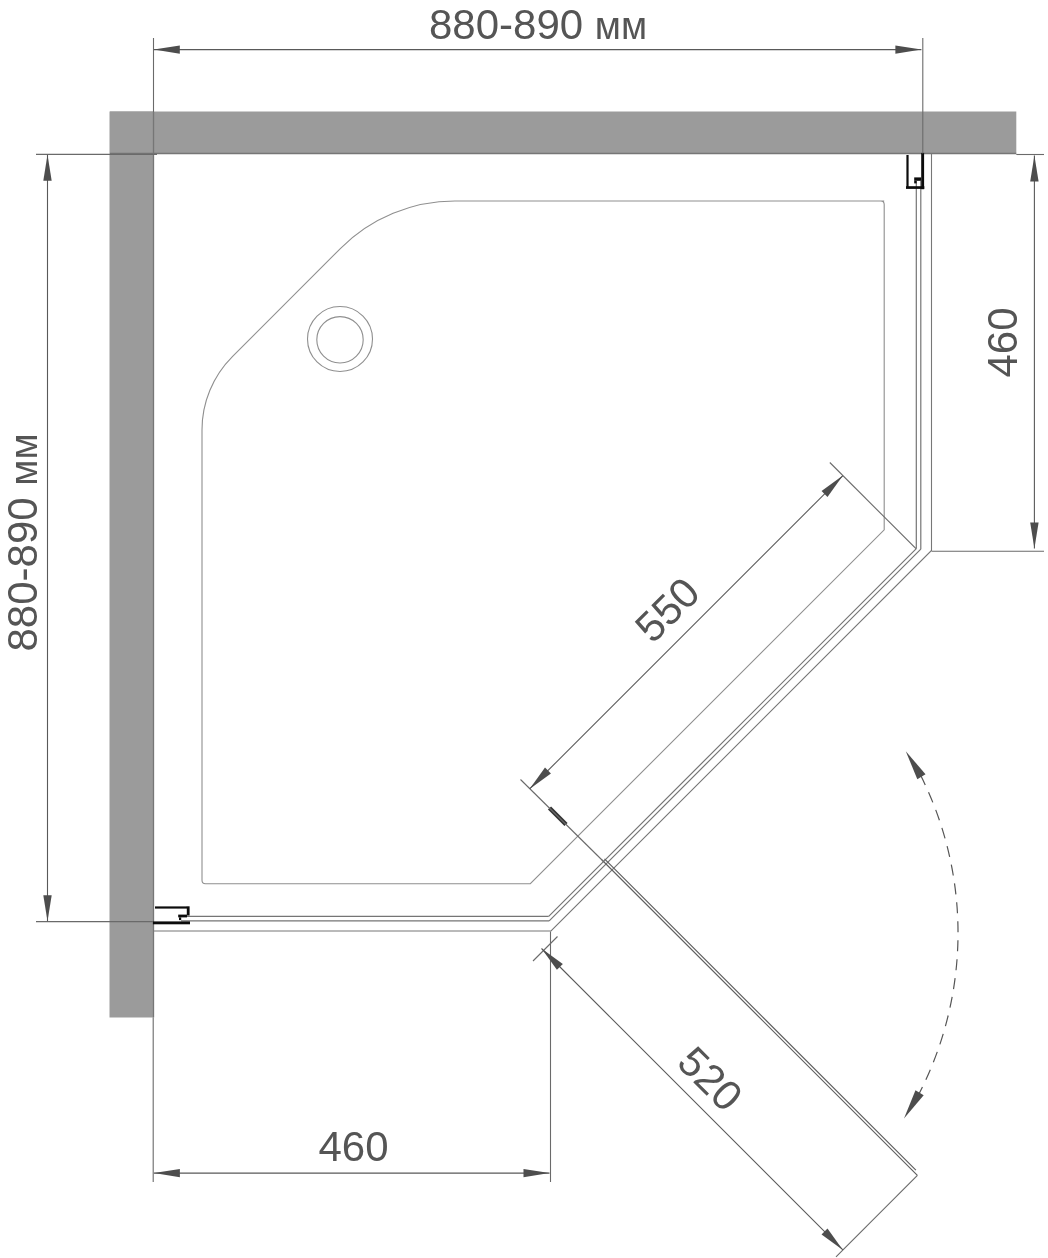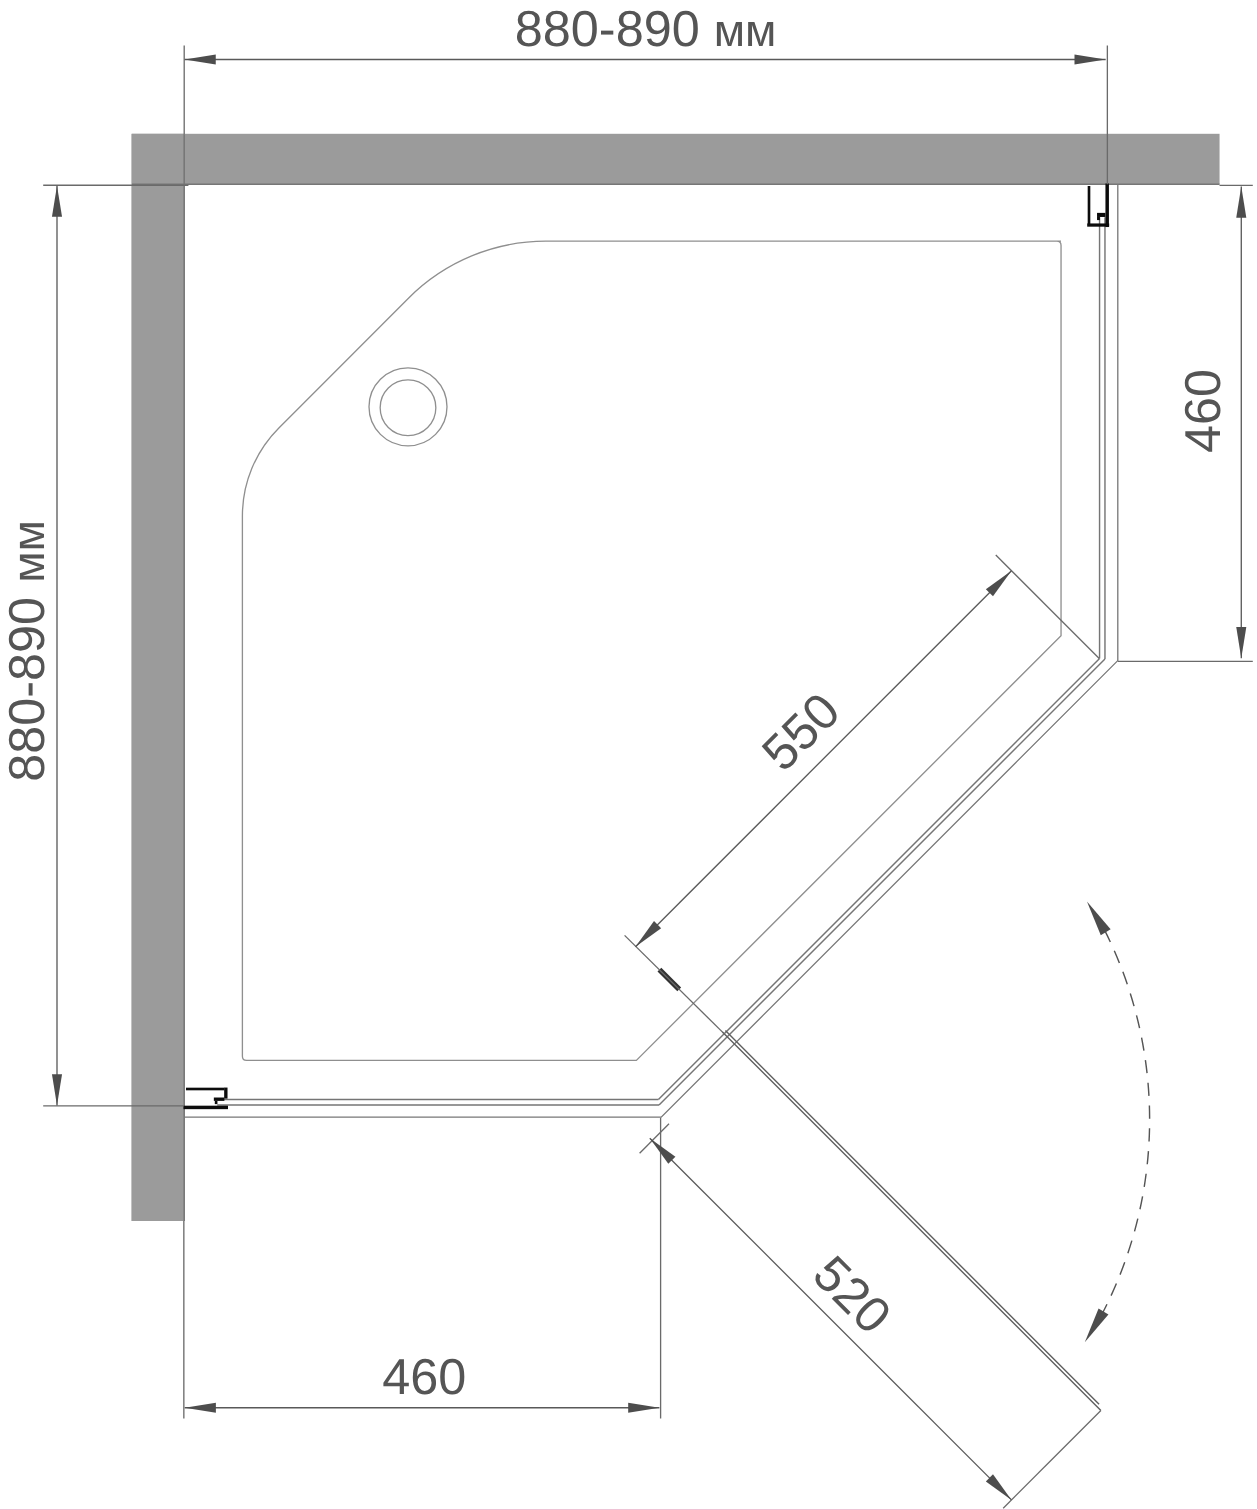--- a/index.html
+++ b/index.html
@@ -1,16 +1,16 @@
 <!DOCTYPE html>
 <html><head>
 <meta charset="utf-8">
 <style>
   html,body{margin:0;padding:0;background:#fff;}
-  .wrap{width:1048px;height:1258px;position:relative;overflow:hidden;background:#be185d;}
+  .wrap{width:1048px;height:1258px;position:relative;overflow:hidden;background:#ec4899;}
   text{font-family:"Liberation Sans", sans-serif; fill:#555;}
 </style>
 </head>
 <body>
 <div class="wrap">
 <svg width="1048" height="1258" viewBox="0 0 1048 1258" xmlns="http://www.w3.org/2000/svg">
   <rect x="0" y="0" width="1048" height="1258" fill="#ffffff"></rect>
 
   <rect x="110" y="111.5" width="906.3" height="42" fill="#9b9b9b"></rect>
 

